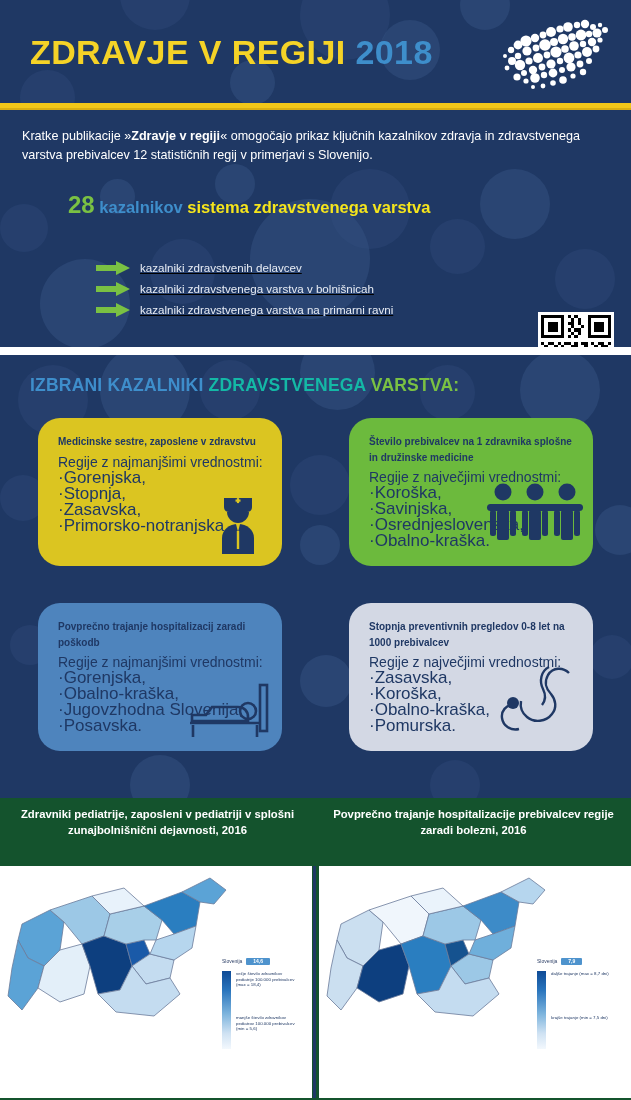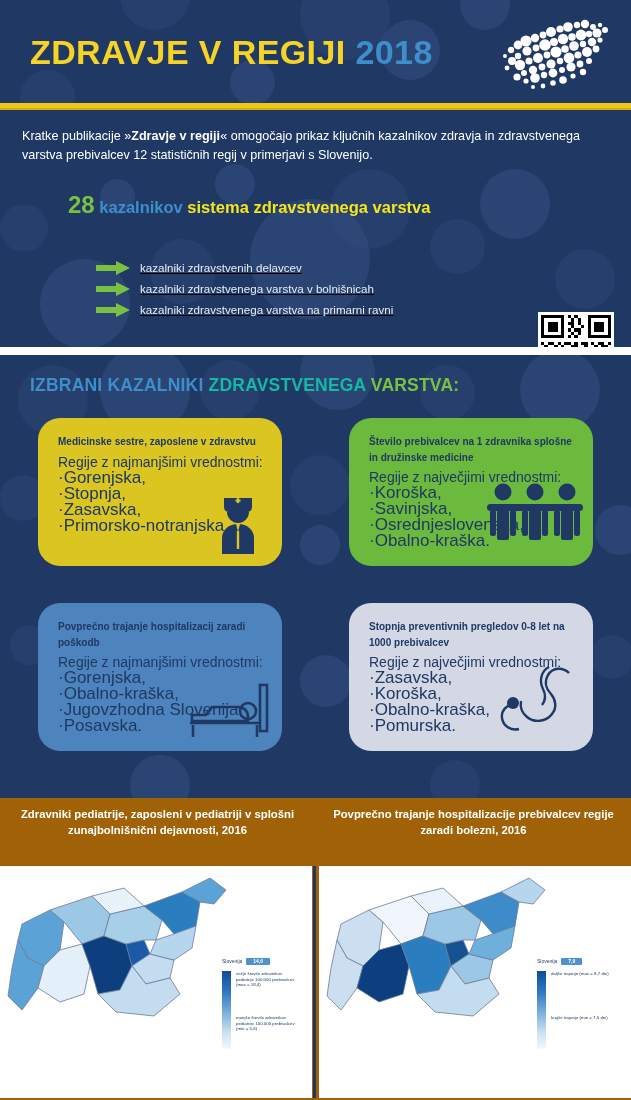--- a/index.html
+++ b/index.html
@@ -106,21 +106,21 @@
 
   #card-bed { left: 38px; top: 248px; width: 244px; height: 148px; background: #4e84bd; }
   #card-bed .c-title, #card-bed .c-sub, #card-bed .c-list { color: #1f3864; }
   #card-bed .c-icon { right: 6px; bottom: 8px; width: 90px; height: 62px; }
 
   #card-steth { left: 349px; top: 248px; width: 244px; height: 148px; background: #d3d8e4; }
   #card-steth .c-title, #card-steth .c-sub, #card-steth .c-list { color: #1f3864; }
   #card-steth .c-icon { right: 10px; bottom: 10px; width: 92px; height: 78px; }
 
   
-  .maps-sec { position: absolute; left: 0; top: 798px; width: 631px; height: 302px; background: #a16207; }
+  .maps-sec { position: absolute; left: 0; top: 798px; width: 631px; height: 302px; background: #14532d; }
   .map-head { position: absolute; top: 8px; height: 58px; }
   .map-head .mh-txt {
     color: #ffffff; font-size: 11.3px; font-weight: bold; line-height: 16px; text-align: center;
   }
   .map-panel { position: absolute; top: 68px; background: #ffffff; overflow: hidden; }
   #map-head-l { left: 0; width: 315px; }
   #map-head-r { left: 316px; width: 315px; }
   #map-panel-l { left: 0; width: 312px; height: 232px; }
   #map-panel-r { left: 319px; width: 312px; height: 232px; }
   .vsep { position: absolute; left: 313px; top: 68px; width: 3px; height: 232px; background: #1f3864; }

